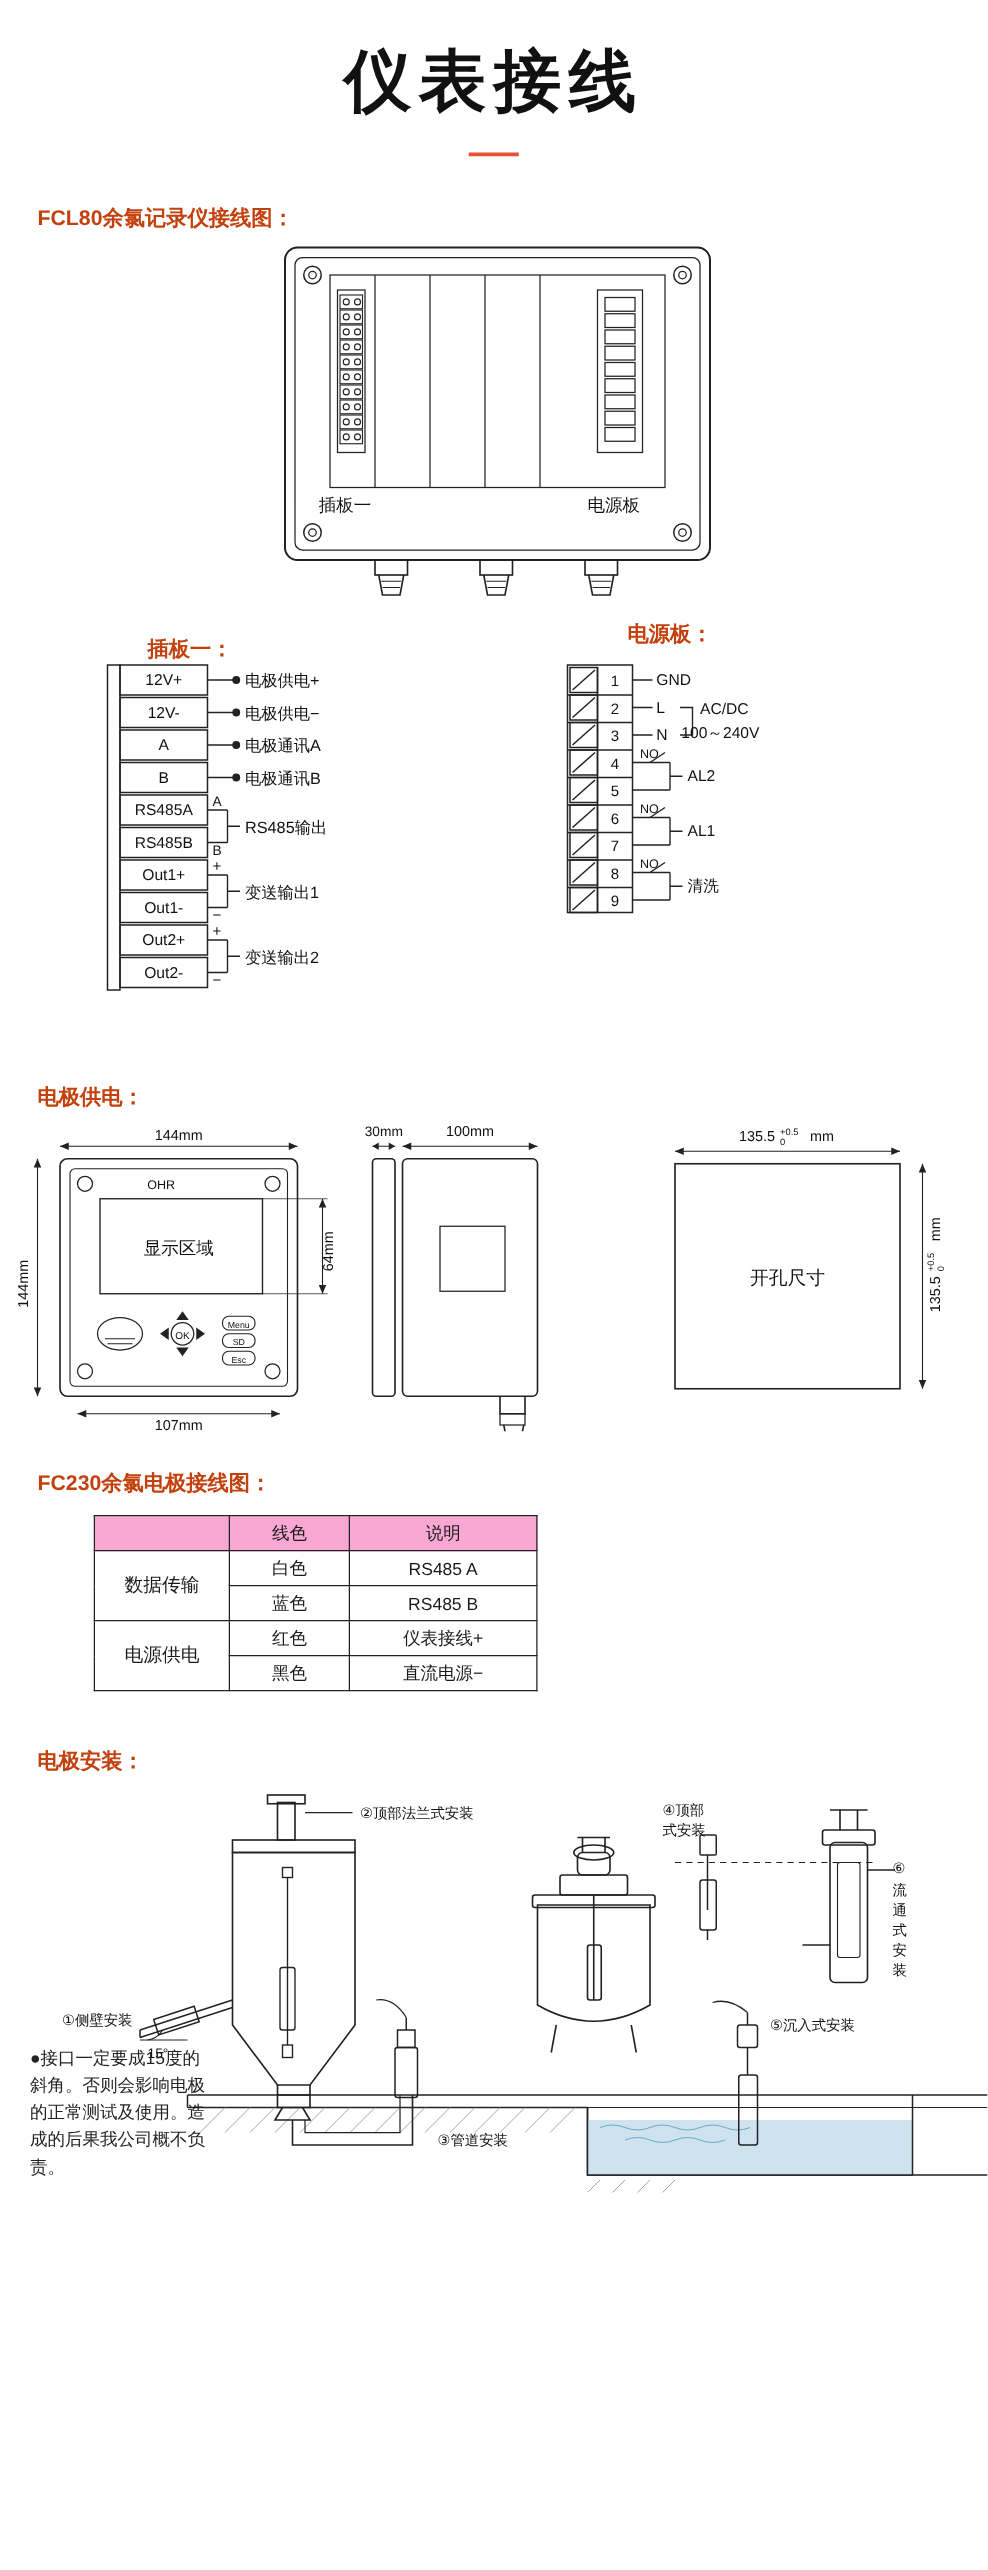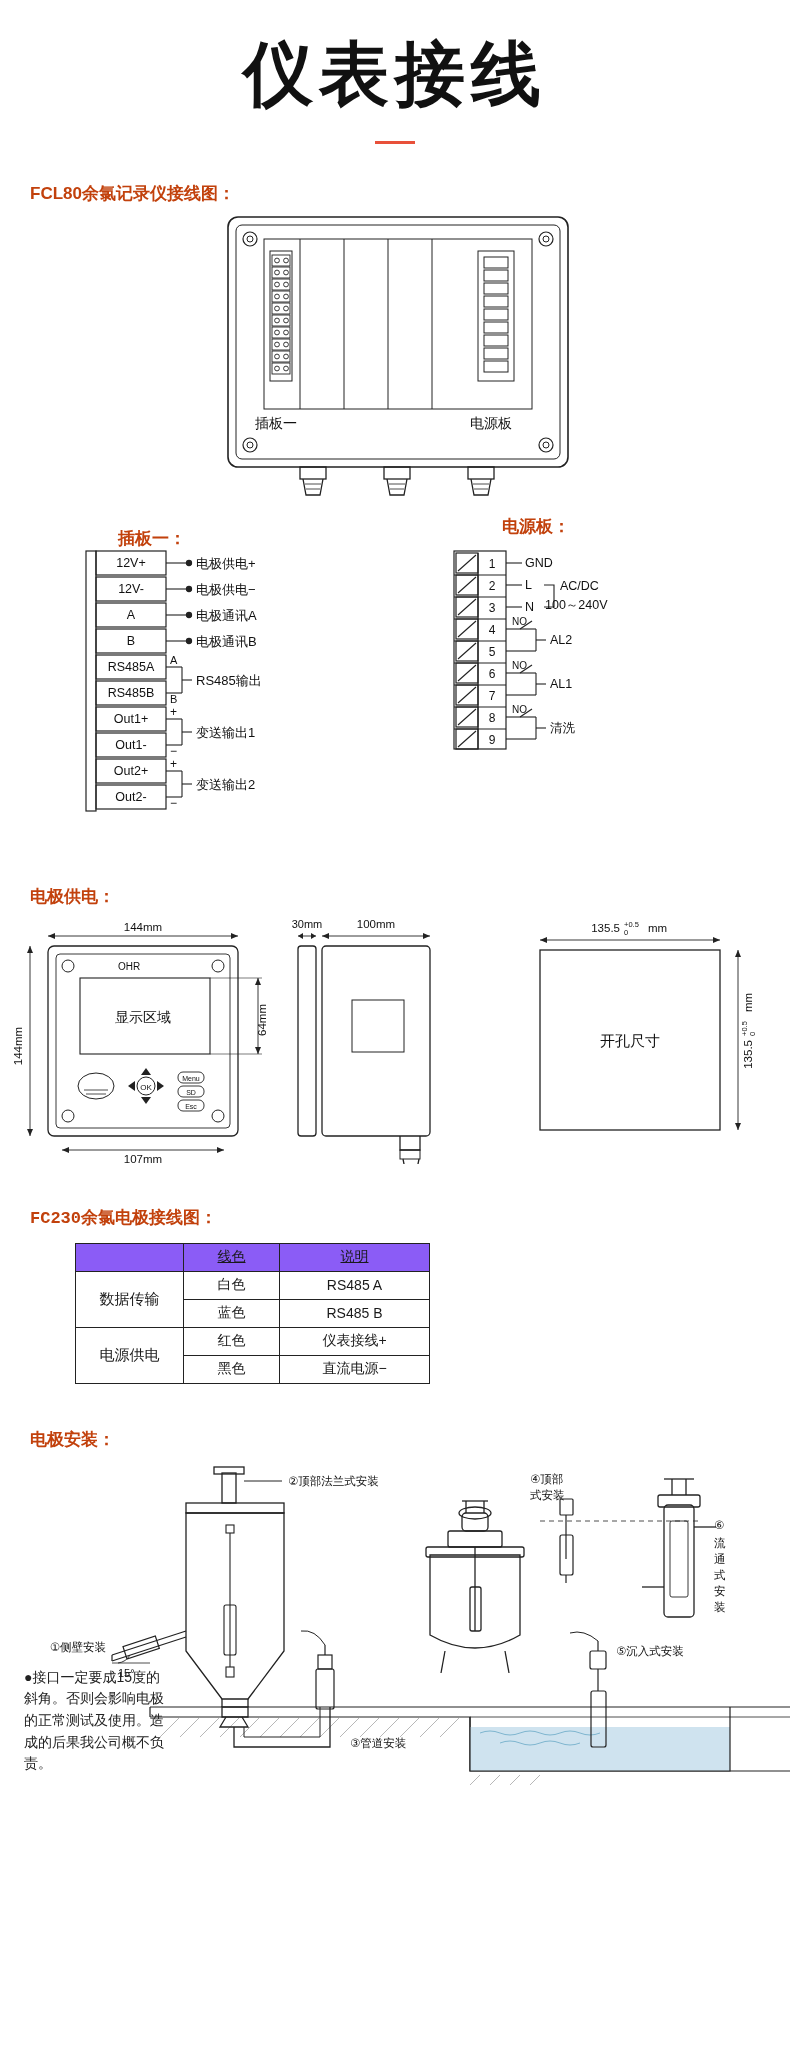--- a/index.html
+++ b/index.html
@@ -9,21 +9,21 @@
     background: #ffffff;
     font-family: "Liberation Sans", "DejaVu Sans", sans-serif;
     color: #1a1a1a;
     -webkit-font-smoothing: antialiased;
   }
   .page { position: relative; width: 790px; min-height: 2056px; padding: 0 0 20px 0; }
 
   
   .title-block { text-align: center; padding-top: 34px; }
   .main-title {
-    font-size: 70px;
+    font-size: 54px;
     font-weight: 700;
     letter-spacing: 6px;
     color: #111;
     line-height: 1.15;
   }
   .title-rule {
     width: 40px; height: 3px; background: #e8503a;
     margin: 26px auto 0;
   }
 
@@ -45,21 +45,21 @@
     border-collapse: collapse;
     font-size: 14px;
   }
   table.wiring td {
     border: 1px solid #222;
     height: 28px;
     text-align: center;
     padding: 2px 10px;
     white-space: nowrap;
   }
-  table.wiring td.hdr { background: #8b5cf6; text-decoration: underline; }
+  table.wiring td.hdr { background: #f9a8d4; }
   table.wiring td.rowlabel { width: 108px; font-size: 15px; }
   table.wiring td.c2 { width: 96px; }
   table.wiring td.c3 { width: 150px; }
 
   .note-text {
     font-size: 14px;
     line-height: 1.55;
     color: #222;
   }
   svg text { font-family: "Liberation Sans", "DejaVu Sans", sans-serif; }
@@ -450,21 +450,21 @@
     <text x="624" y="21" font-size="7.5" fill="#111">0</text>
     <text x="648" y="18" font-size="11.5" fill="#111">mm</text>
     <g transform="rotate(-90 752 126)">
       <text x="752" y="126" font-size="11.5" fill="#111" text-anchor="end">135.5</text>
       <text x="756" y="121" font-size="7.5" fill="#111">+0.5</text>
       <text x="756" y="129" font-size="7.5" fill="#111">0</text>
       <text x="780" y="126" font-size="11.5" fill="#111">mm</text>
     </g>
   </svg>
 
-  <div class="section-head" style="margin-top:42px;font-family:Liberation Mono, monospace;">FC230余氯电极接线图：</div>
+  <div class="section-head" style="margin-top:30px;">FC230余氯电极接线图：</div>
 
   <div class="tbl-wrap">
     <table class="wiring">
       <tbody>
           <tr>
         <td class="rowlabel hdr"></td>
         <td class="c2 hdr">线色</td>
         <td class="c3 hdr">说明</td>
       </tr>
       <tr>

